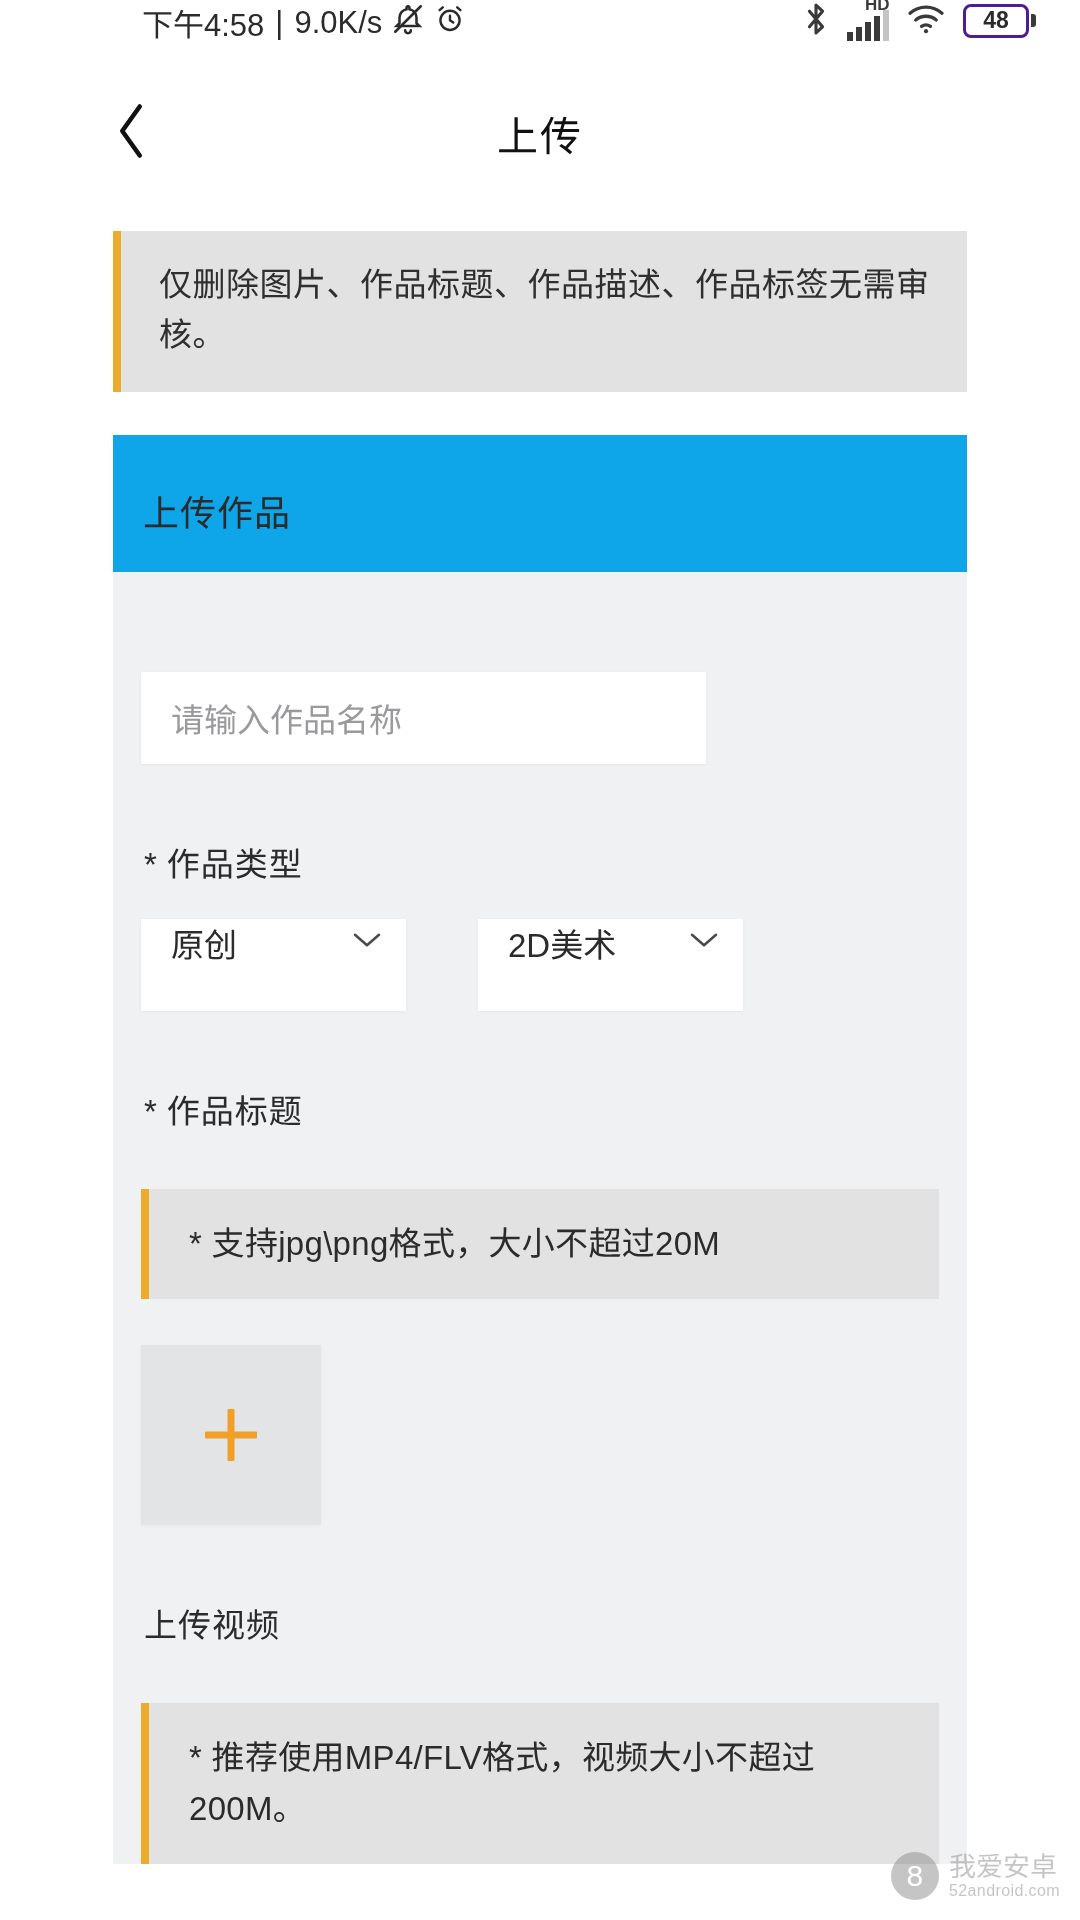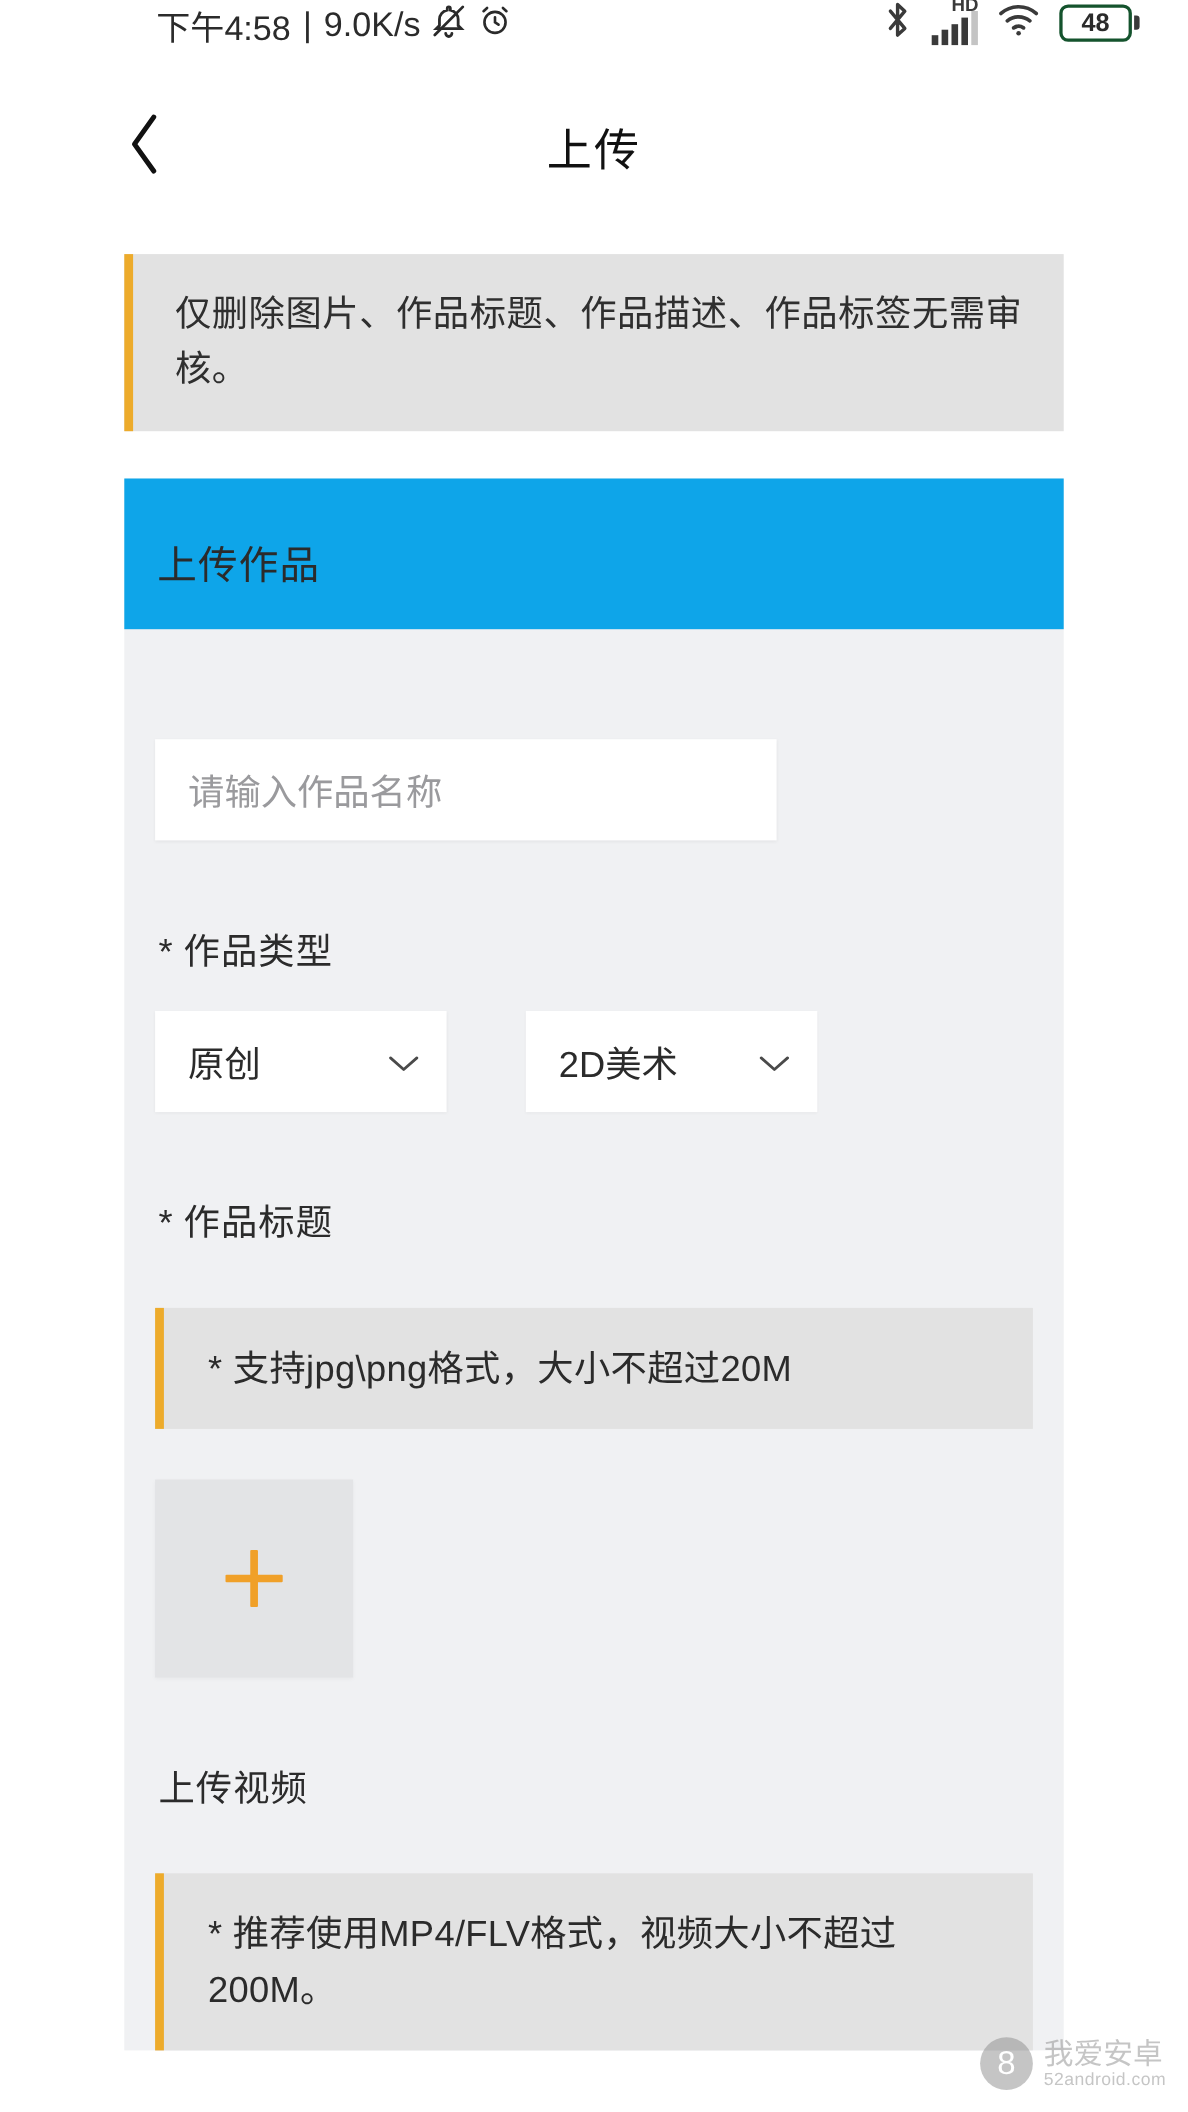--- a/index.html
+++ b/index.html
@@ -139,21 +139,20 @@
   .selects-row {
     margin-top: 33px;
     display: flex;
     gap: 72px;
   }
   .select-box {
     width: 265px;
     height: 92px;
     background: #ffffff;
     display: flex;
-    align-items: center;
     justify-content: space-between;
     padding: 0 24px 0 30px;
     font-size: 33px;
     color: #2b2b2b;
     box-shadow: 0 1px 3px rgba(0,0,0,0.05);
     cursor: pointer;
   }
 
   .section-gap-lg { height: 74px; }
   .section-gap-md { height: 56px; }
@@ -261,21 +260,21 @@
       </span>
       <span class="sb-icon">
         <svg width="40" height="32" viewBox="0 0 24 20" fill="none" stroke="#3a3a3a" stroke-width="2.1" stroke-linecap="round">
           <path d="M2 6.4A15 15 0 0 1 22 6.4"></path>
           <path d="M5.6 10.6a10 10 0 0 1 12.8 0"></path>
           <path d="M9.2 14.6a5 5 0 0 1 5.6 0"></path>
           <circle cx="12" cy="17.6" r="1.3" fill="#3a3a3a" stroke="none"></circle>
         </svg>
       </span>
       <span class="sb-icon" style="display:flex;align-items:center;">
-        <span style="border:3px solid #14532d;border-radius:8px;width:66px;height:34px;display:flex;align-items:center;justify-content:center;">
+        <span style="border:3px solid #4c1d95;border-radius:8px;width:66px;height:34px;display:flex;align-items:center;justify-content:center;">
           <span style="font-size:23px;color:#2b2b2b;font-weight:bold;">48</span>
         </span>
         <span style="width:5px;height:13px;background:#3a3a3a;border-radius:0 3px 3px 0;margin-left:2px;"></span>
       </span>
     </div>
   </div>
 
   <div class="appbar">
     <div class="back-btn">
       <span>

